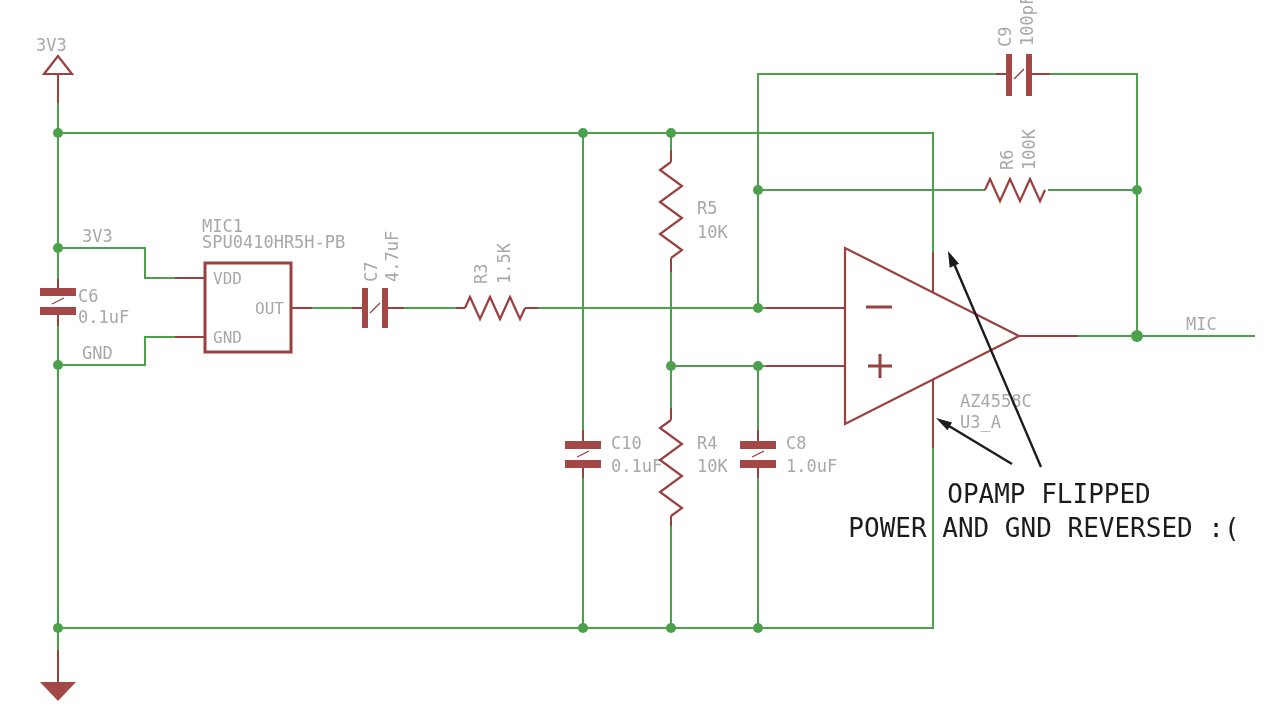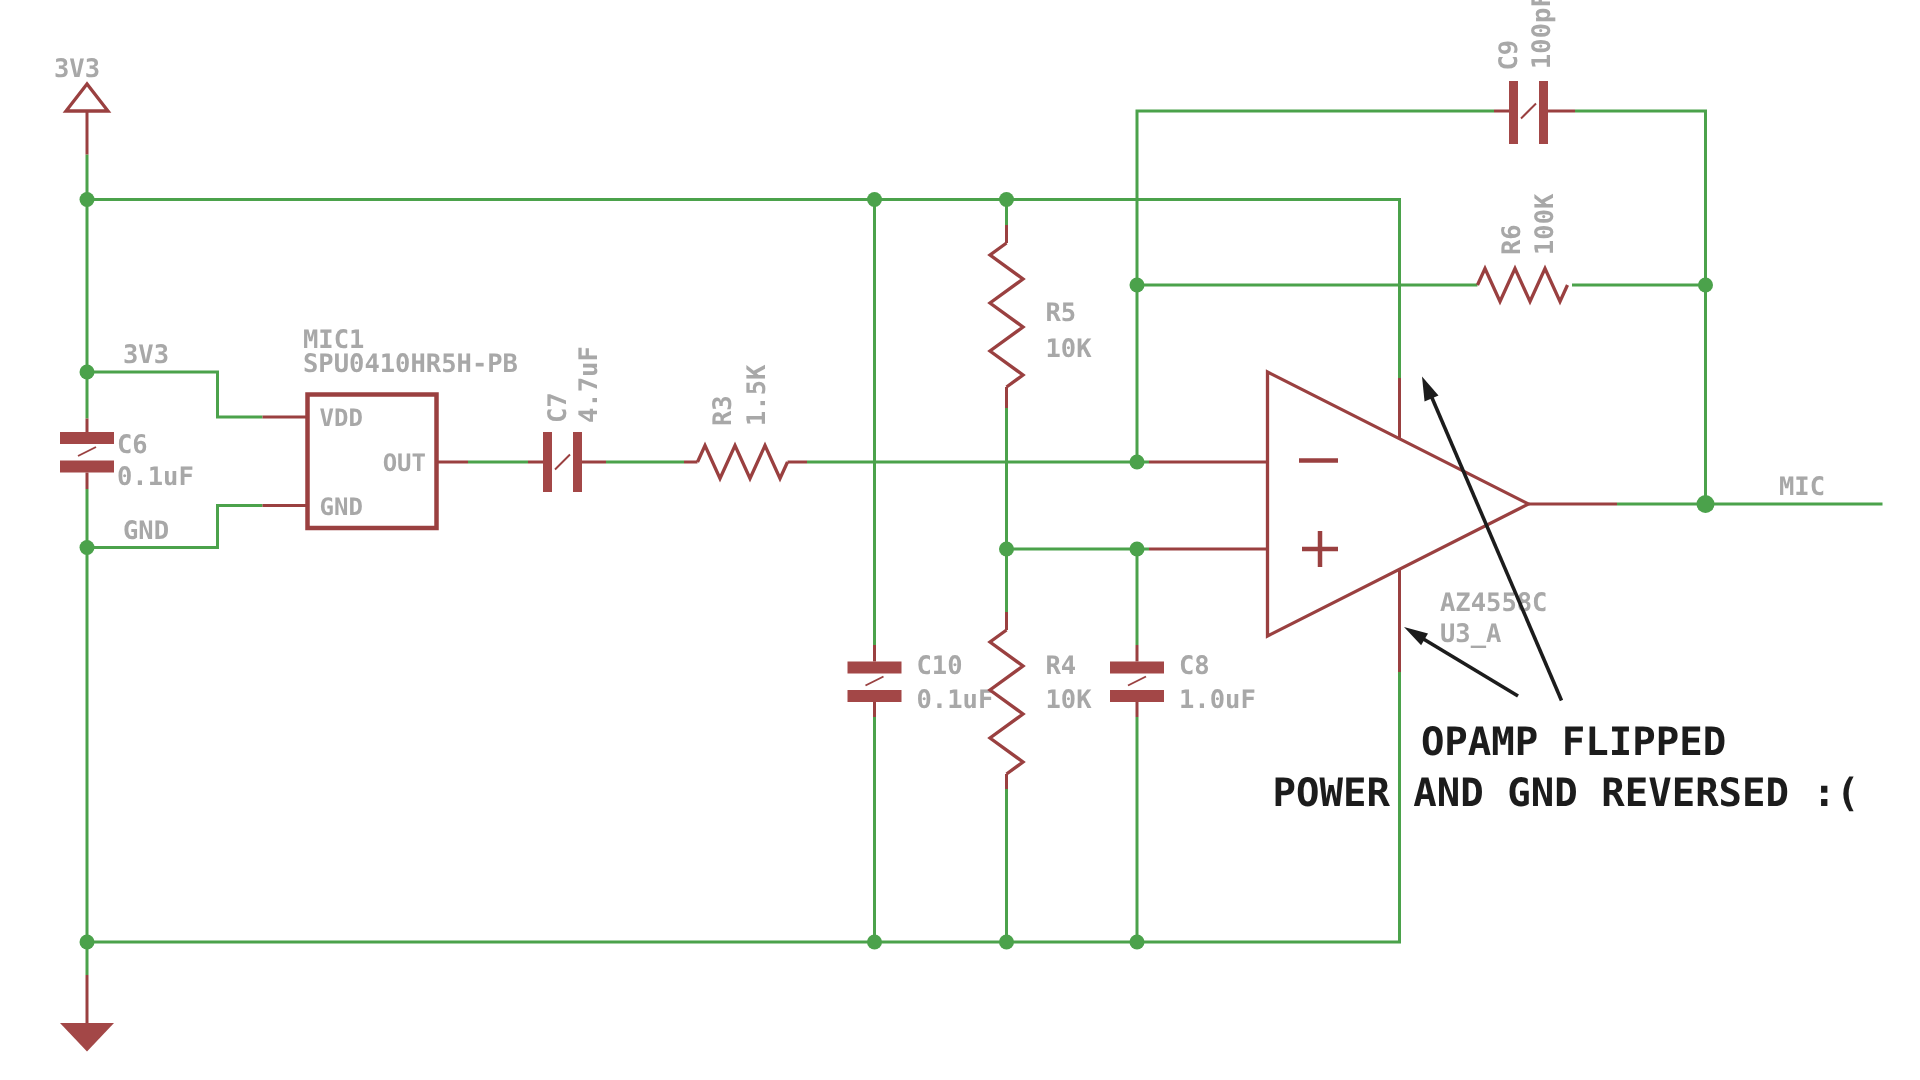--- a/index.html
+++ b/index.html
@@ -1,21 +1,21 @@
 <!DOCTYPE html>
 <html style="--wire: #4ba24b; --comp: #9a4040; --compfill: #a34747; --gray: #a8a8a8; --ink: #1c1c1c; --bg: #ffffff;"><head>
 <meta charset="utf-8">
 <style>
   :root{
     --wire:#4ba24b; --comp:#9a4040; --compfill:#a34747;
     --gray:#a8a8a8; --ink:#1c1c1c; --bg:#ffffff;
   }
   html,body{margin:0;padding:0;background:var(--bg);}
   .canvas{position:relative;width:1280px;height:720px;background:var(--bg);overflow:hidden;
-          font-family:"DejaVu Sans Mono","Liberation Mono",monospace;font-weight:bold;}
+          font-family:"DejaVu Sans Mono","Liberation Mono",monospace;}
   svg{display:block}
   .wire{stroke:var(--wire);stroke-width:2;fill:none;}
   .pin{stroke:var(--comp);stroke-width:2;fill:none;}
   .sym{stroke:var(--comp);stroke-width:2.2;fill:none;}
   .symbox{stroke:var(--comp);stroke-width:3;fill:#fff;}
   .plate{fill:var(--compfill);stroke:none;}
   .tick{stroke:var(--comp);stroke-width:1.3;fill:none;}
   .jdot{fill:var(--wire);stroke:none;}
   .gnd{fill:var(--compfill);stroke:none;}
   .lbl{fill:var(--gray);font-size:17px;font-family:"DejaVu Sans Mono","Liberation Mono",monospace;}

